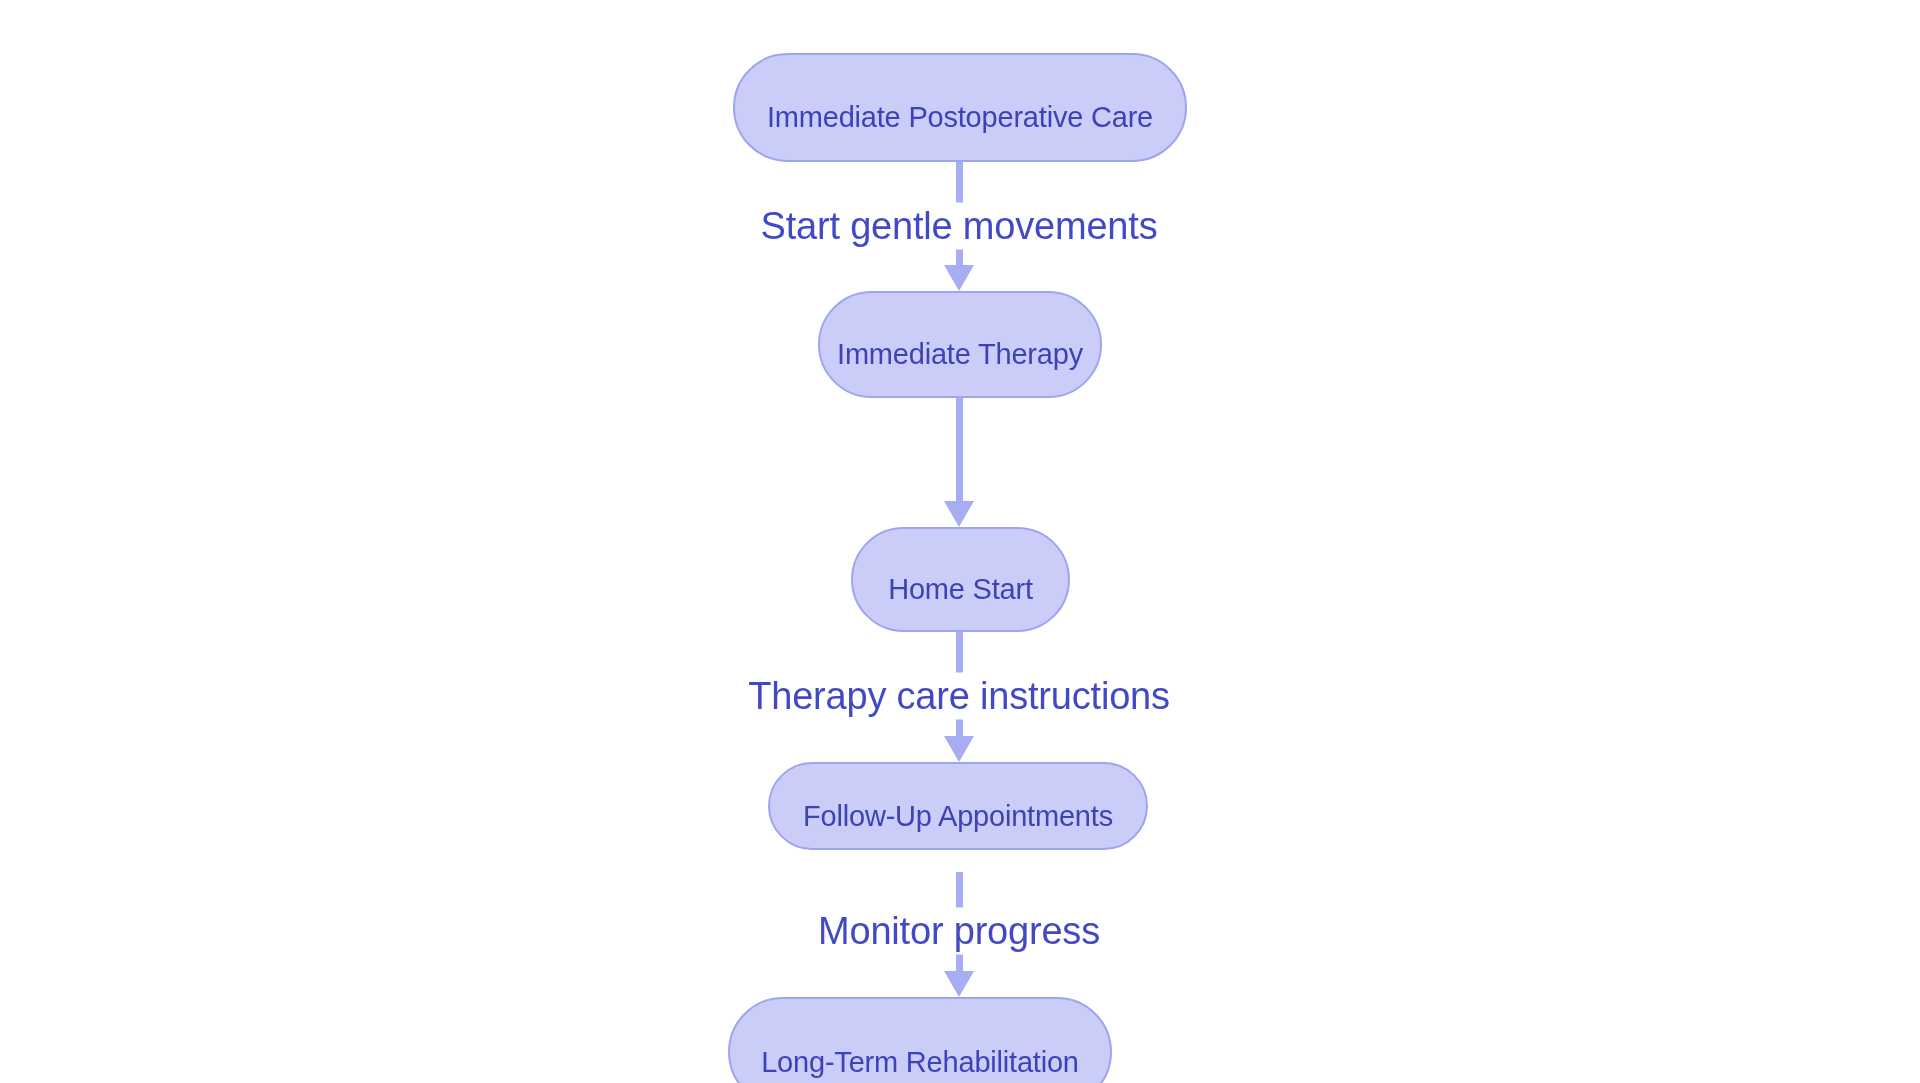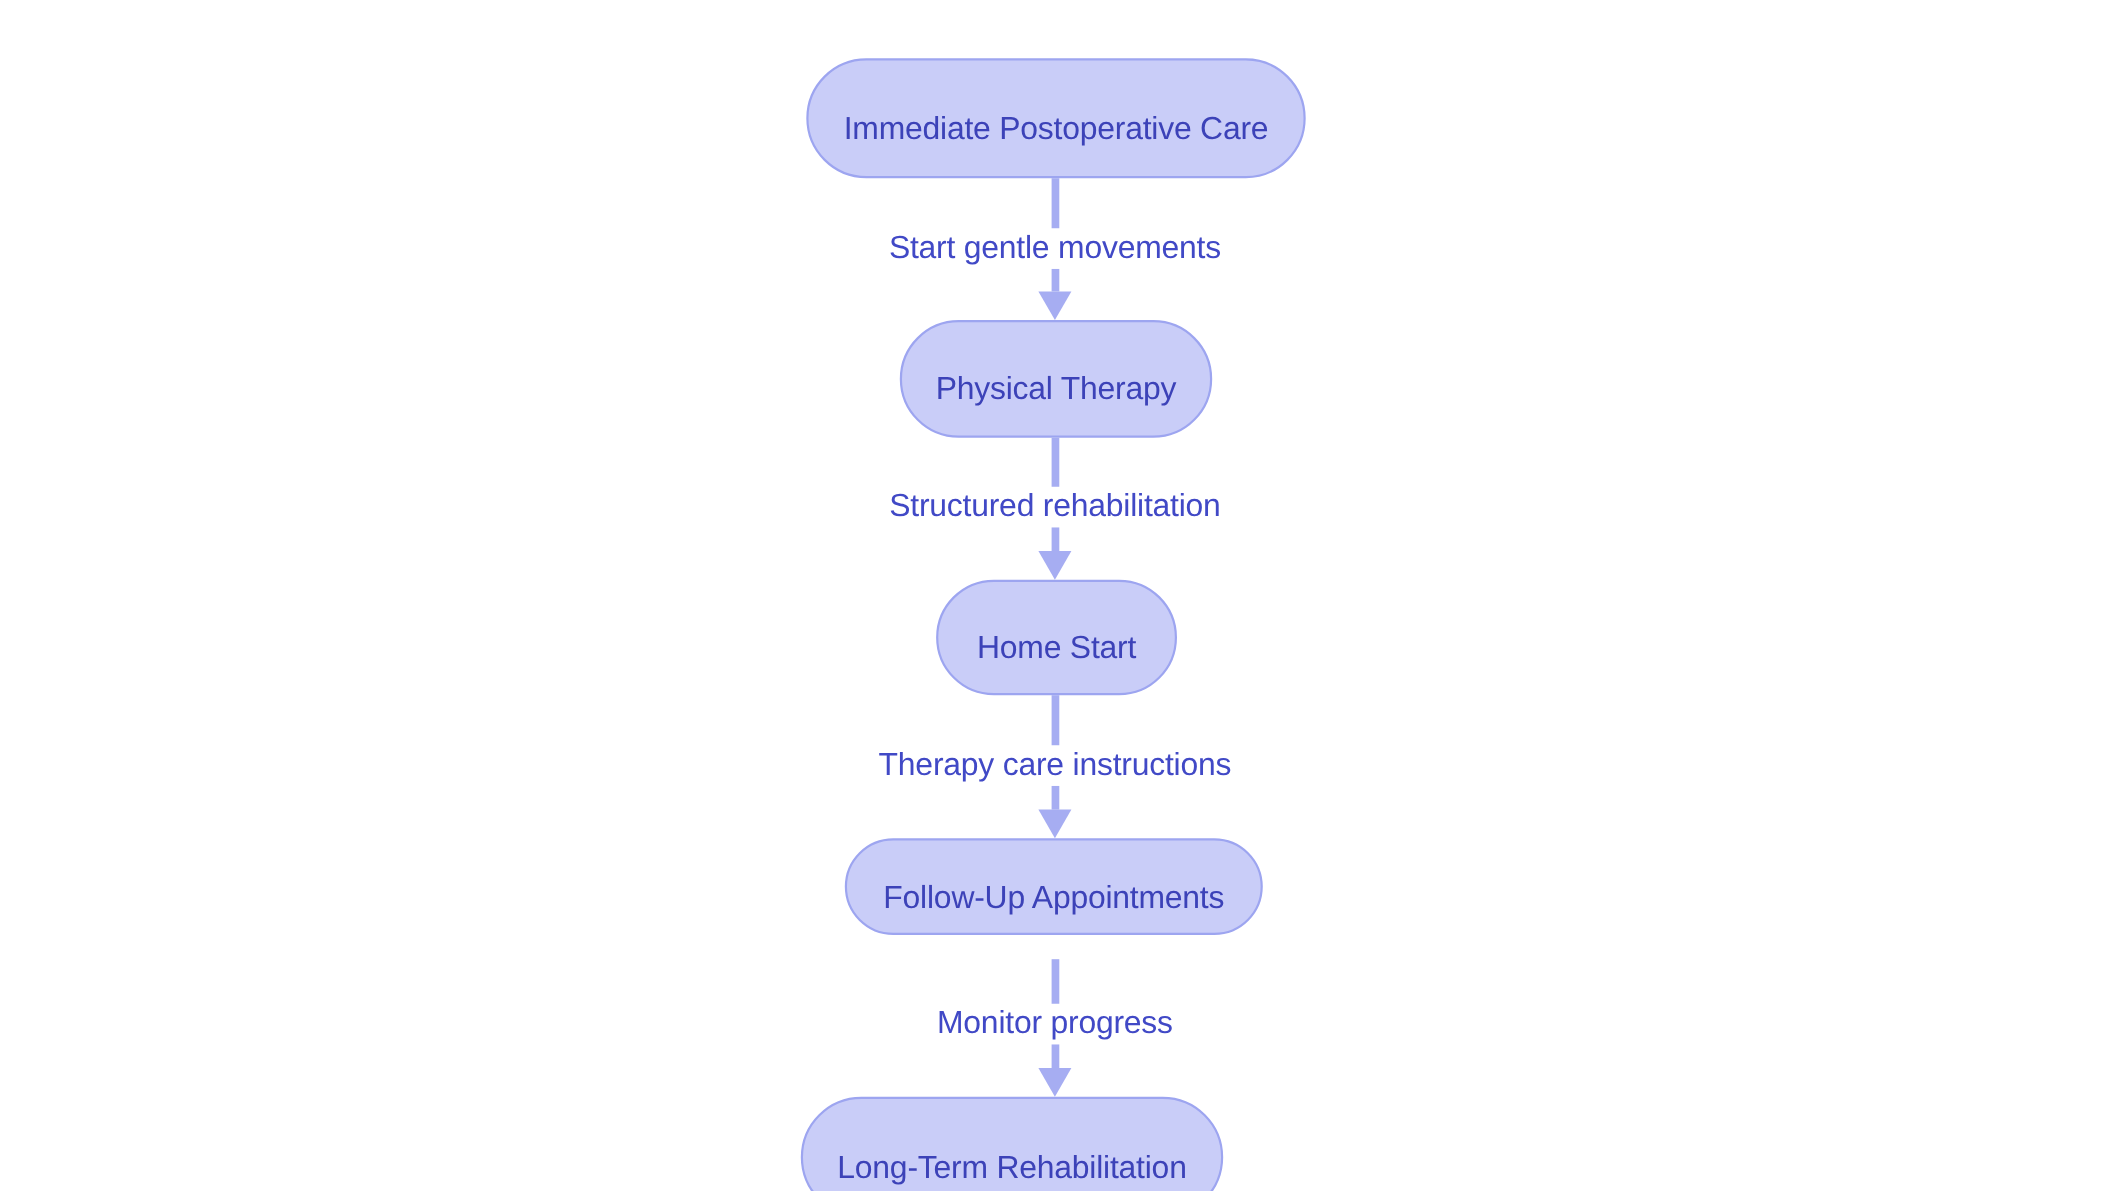--- a/index.html
+++ b/index.html
@@ -56,21 +56,21 @@
   .a1{top:225px;}
   .a2{top:461px;}
   .a3{top:696px;}
   .a4{top:931px;}
   .edge-label{
     position:absolute;
     left:959px;
     transform:translate(-50%,-50%);
     background:var(--background);
     color:var(--edge-label-text);
-    font-size:29px;
+    font-size:38px;
     font-weight:500;
     letter-spacing:-0.2px;
     padding:2px 10px;
     white-space:nowrap;
     z-index:2;
   }
   .l1{top:186px;}
   .l2{top:421px;}
   .l3{top:656px;}
   .l4{top:891px;text-align:right;}
@@ -82,26 +82,25 @@
 
   <div class="node n1">
     <span>Immediate Postoperative Care</span>
   </div>
 
   <div class="stem s1"></div>
   <div class="arrowhead a1"></div>
   <div class="edge-label l1">Start gentle movements</div>
 
   <div class="node n2">
-    <span>Physical Therapy</span>
+    <span>Immediate Therapy</span>
   </div>
 
   <div class="stem s2"></div>
   <div class="arrowhead a2"></div>
-  <div class="edge-label l2">Structured rehabilitation</div>
 
   <div class="node n3">
     <span>Home Start</span>
   </div>
 
   <div class="stem s3"></div>
   <div class="arrowhead a3"></div>
   <div class="edge-label l3">Therapy care instructions</div>
 
   <div class="node n4">

